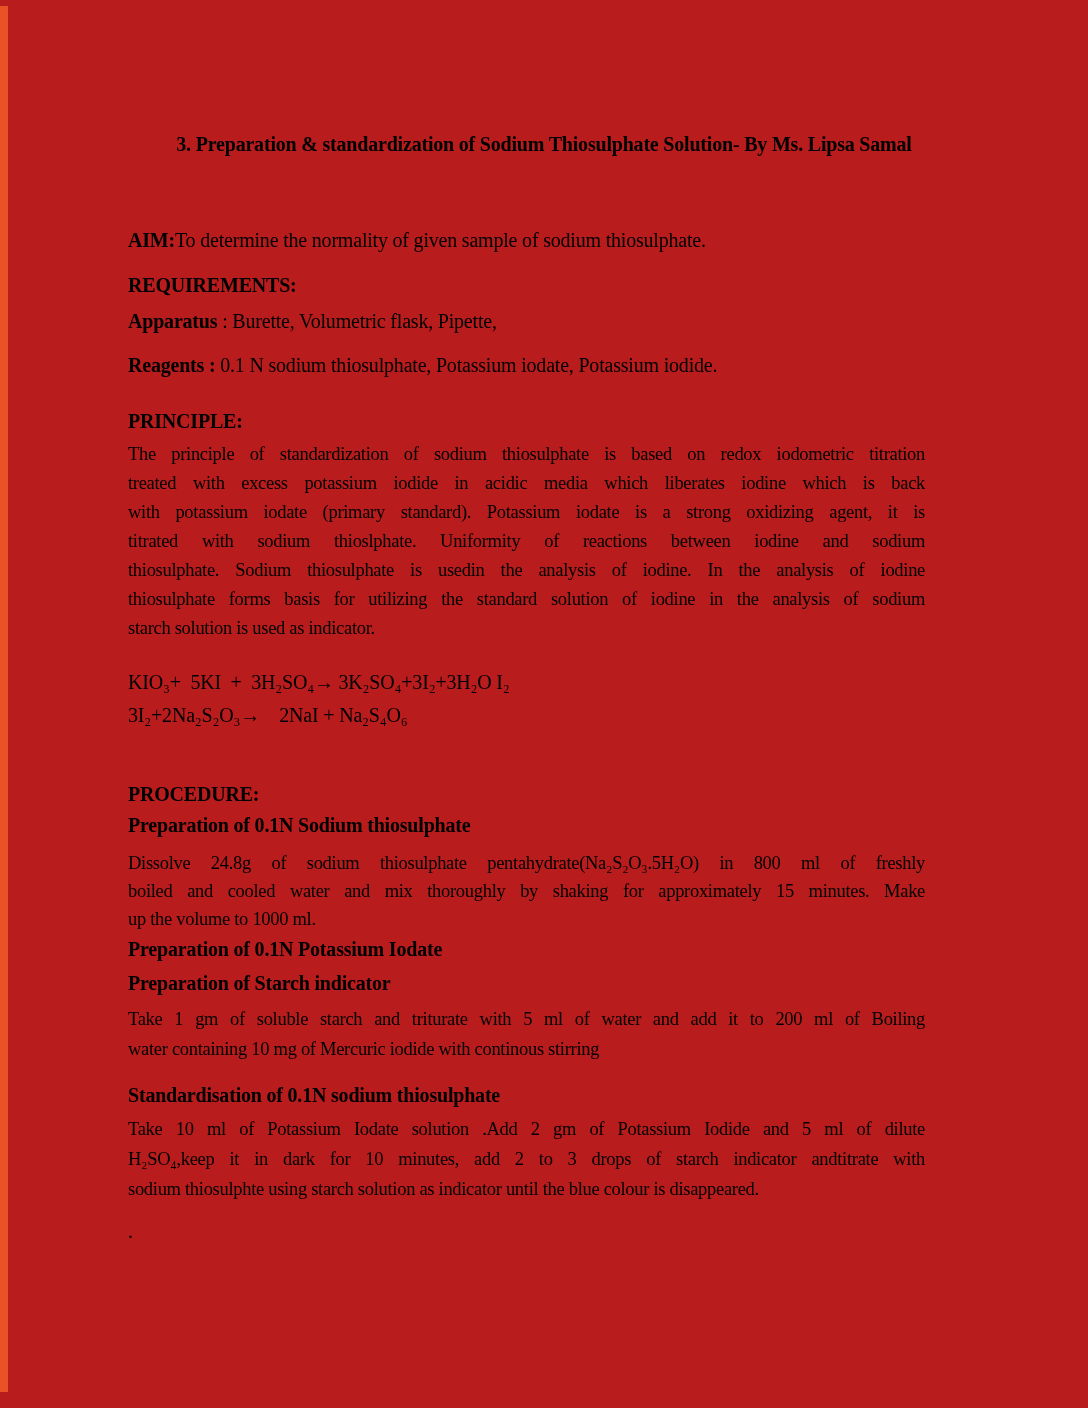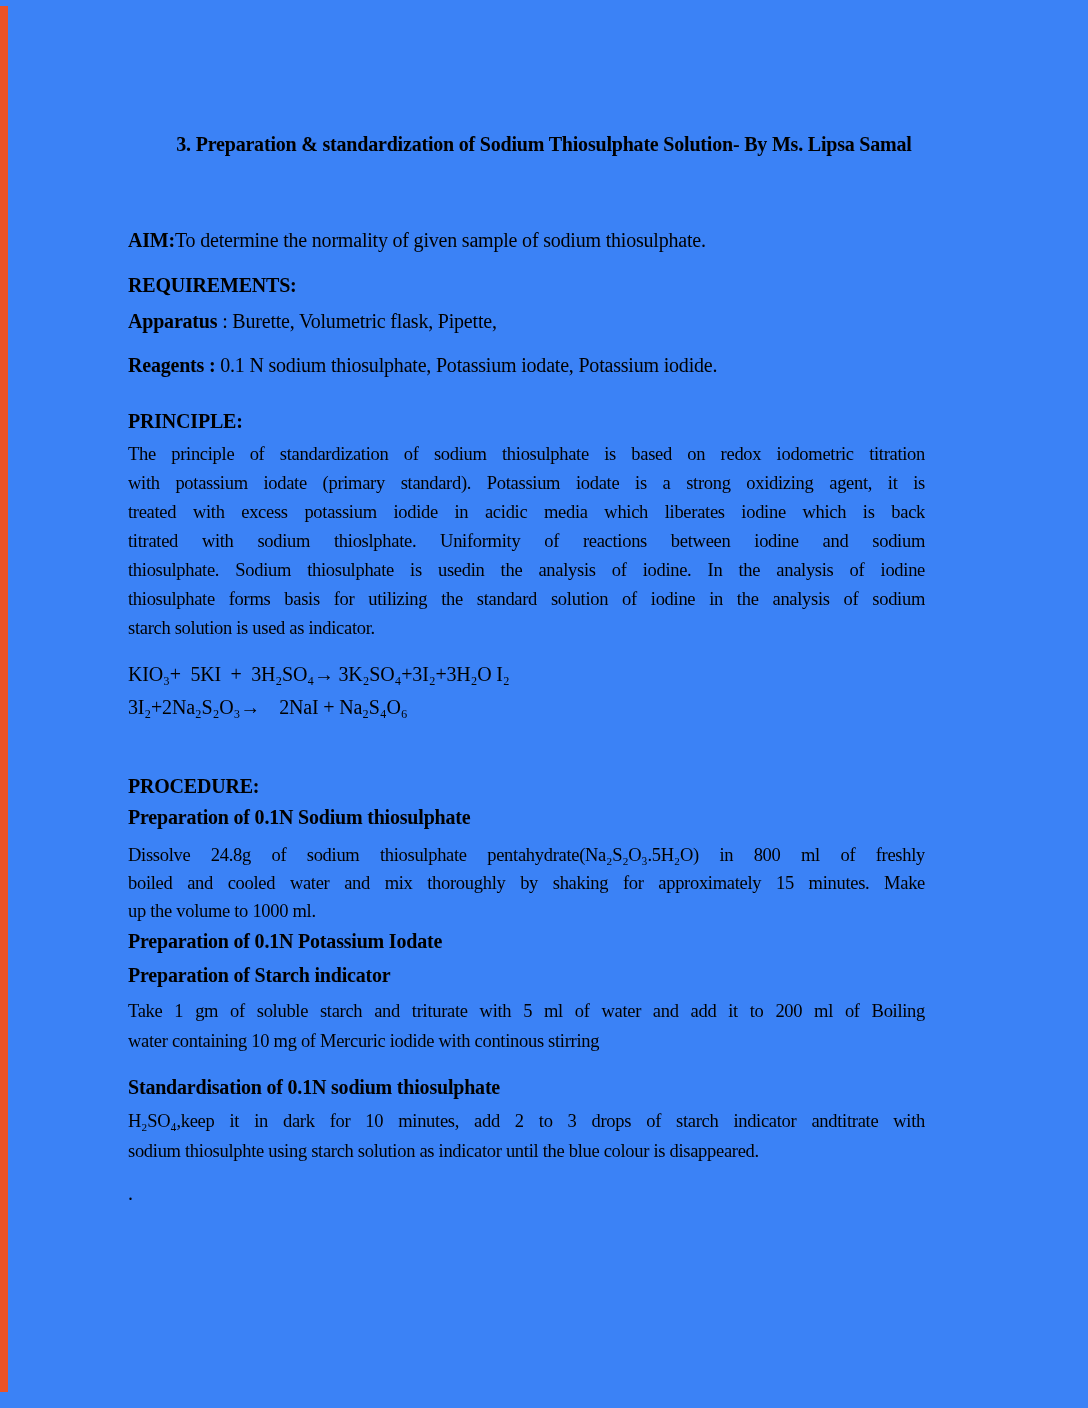--- a/index.html
+++ b/index.html
@@ -5,21 +5,21 @@
   html, body { margin: 0; padding: 0; }
   body {
     width: 1088px; height: 1408px;
     background: #ffffff;
     font-family: "Liberation Serif", "DejaVu Serif", serif;
     color: #000000;
   }
   .page {
     position: relative;
     width: 1088px; height: 1408px;
-    background: #3b82f6;
+    background: #b91c1c;
     overflow: hidden;
   }
   .stripe {
     position: absolute;
     left: 0; top: 6px;
     width: 8px; height: 1386px;
   }
   .title {
     position: absolute;
     top: 131px; left: 0;
@@ -81,29 +81,29 @@
     <p class="h" style="margin-top:18px">REQUIREMENTS:</p>
 
     <p class="line" style="margin-top:9px"><span class="b">Apparatus</span><span> : Burette, Volumetric flask, Pipette,</span></p>
 
     <p class="line" style="margin-top:17px"><span class="b">Reagents :</span><span> 0.1 N sodium thiosulphate, Potassium iodate, Potassium iodide.</span></p>
 
     <p class="h" style="margin-top:29px">PRINCIPLE:</p>
 
     <div style="margin-top:5px">
       <div class="jl">The principle of standardization of sodium thiosulphate is based on redox iodometric titration</div>
+      <div class="jl">treated with excess potassium iodide in acidic media which liberates iodine which is back</div>
       <div class="jl">with potassium iodate (primary standard). Potassium iodate is a strong oxidizing agent, it is</div>
-      <div class="jl">treated with excess potassium iodide in acidic media which liberates iodine which is back</div>
       <div class="jl">titrated with sodium thioslphate. Uniformity of reactions between iodine and sodium</div>
       <div class="jl">thiosulphate. Sodium thiosulphate is usedin the analysis of iodine. In the analysis of iodine</div>
       <div class="jl">thiosulphate forms basis for utilizing the standard solution of iodine in the analysis of sodium</div>
       <div class="jlast">starch solution is used as indicator.</div>
     </div>
 
-    <div style="margin-top:15px">
+    <div style="margin-top:23px">
       <div class="eq">KIO₃+  5KI  +  3H₂SO₄→ 3K₂SO₄+3I₂+3H₂O I₂</div>
       <div class="eq">3I₂+2Na₂S₂O₃→    2NaI + Na₂S₄O₆</div>
     </div>
 
     <p class="h" style="margin-top:49px">PROCEDURE:</p>
 
     <p class="h" style="margin-top:4px">Preparation of 0.1N Sodium thiosulphate</p>
 
     <div style="margin-top:10px">
       <div class="jl lh28">Dissolve 24.8g of sodium thiosulphate pentahydrate(Na₂S₂O₃.5H₂O) in 800 ml of freshly</div>
@@ -117,20 +117,21 @@
     <p class="h" style="margin-top:7px">Preparation of Starch indicator</p>
 
     <div style="margin-top:7px">
       <div class="jl lh30">Take 1 gm of soluble starch and triturate with 5 ml of water and add it to 200 ml of Boiling</div>
       <div class="jlast lh30">water containing 10 mg of Mercuric iodide with continous stirring</div>
     </div>
 
     <p class="h" style="margin-top:18px">Standardisation of 0.1N sodium thiosulphate</p>
 
     <div style="margin-top:5px">
+      <div class="jl lh30">Take 10 ml of Potassium Iodate solution .Add 2 gm of Potassium Iodide and 5 ml of dilute</div>
       <div class="jl lh30">H₂SO₄,keep it in dark for 10 minutes, add 2 to 3 drops of starch indicator andtitrate with</div>
       <div class="jlast lh30">sodium thiosulphte using starch solution as indicator until the blue colour is disappeared.</div>
     </div>
 
     <p class="line" style="margin-top:14px">.</p>
 
   </div>
 </div>
 
 </body></html>

